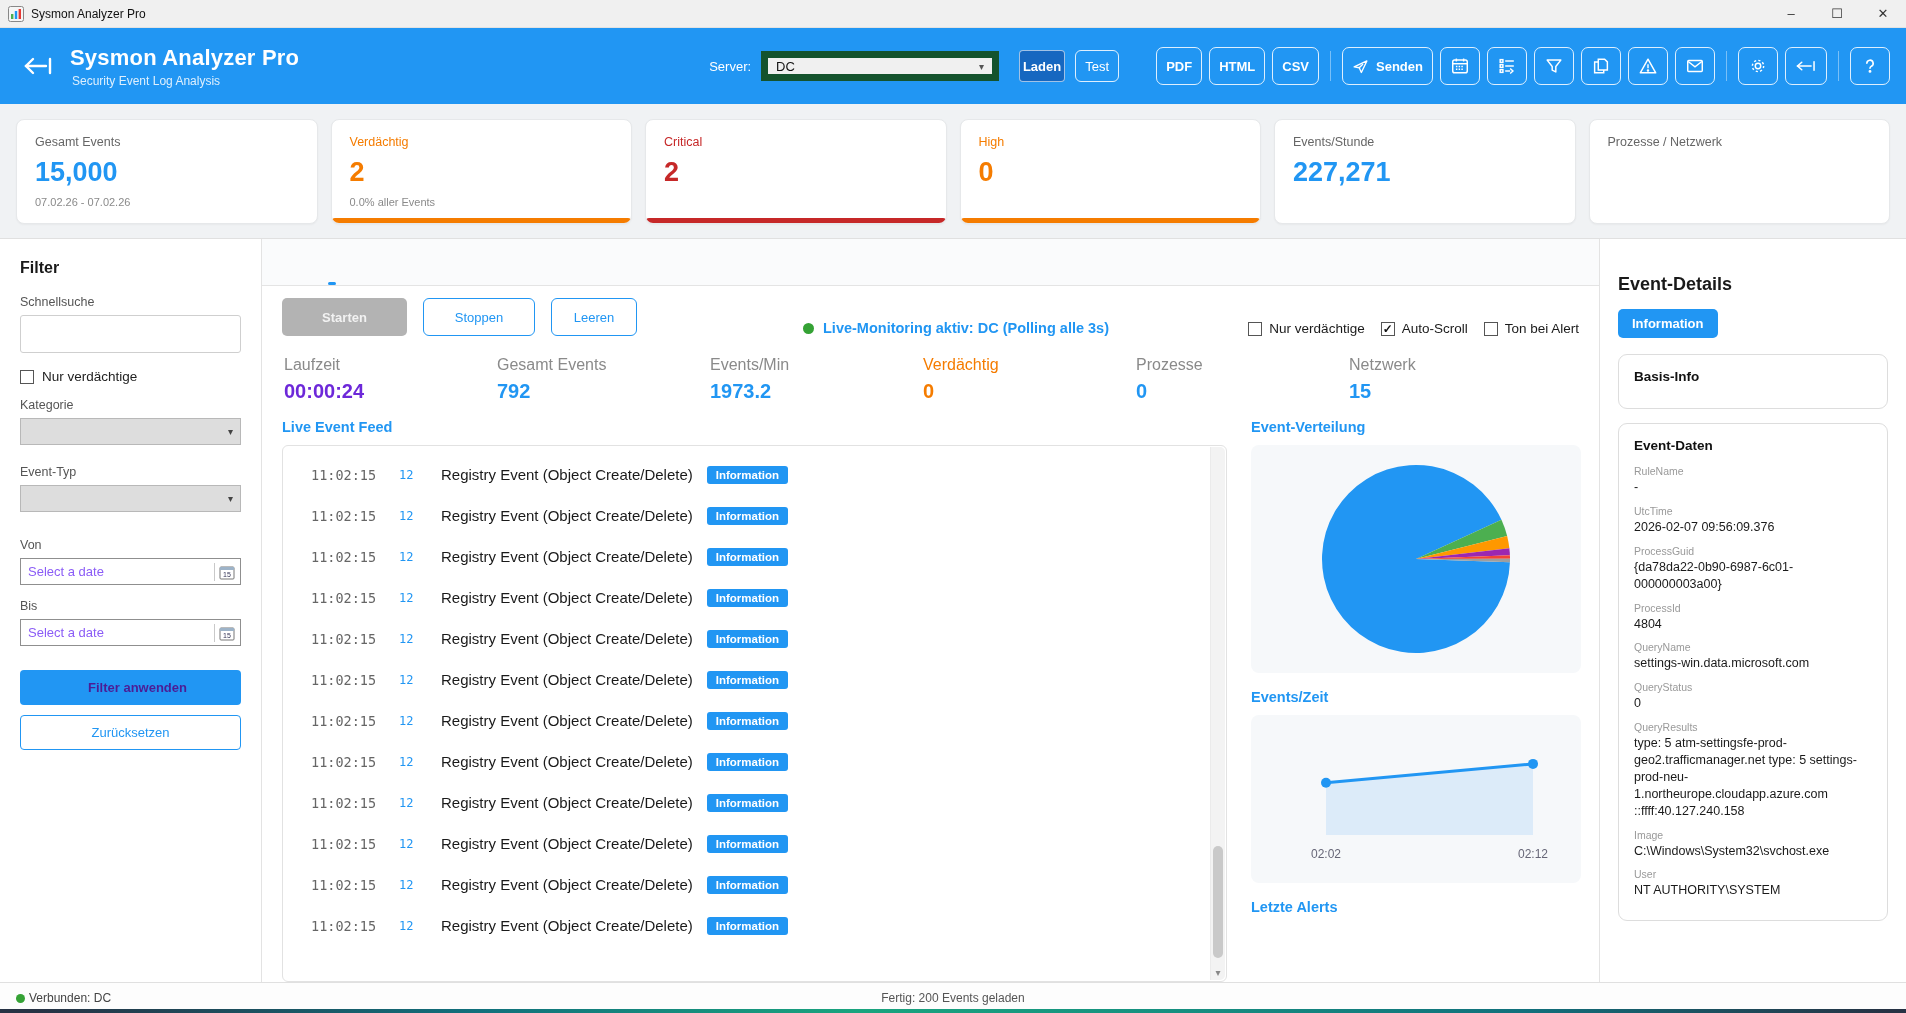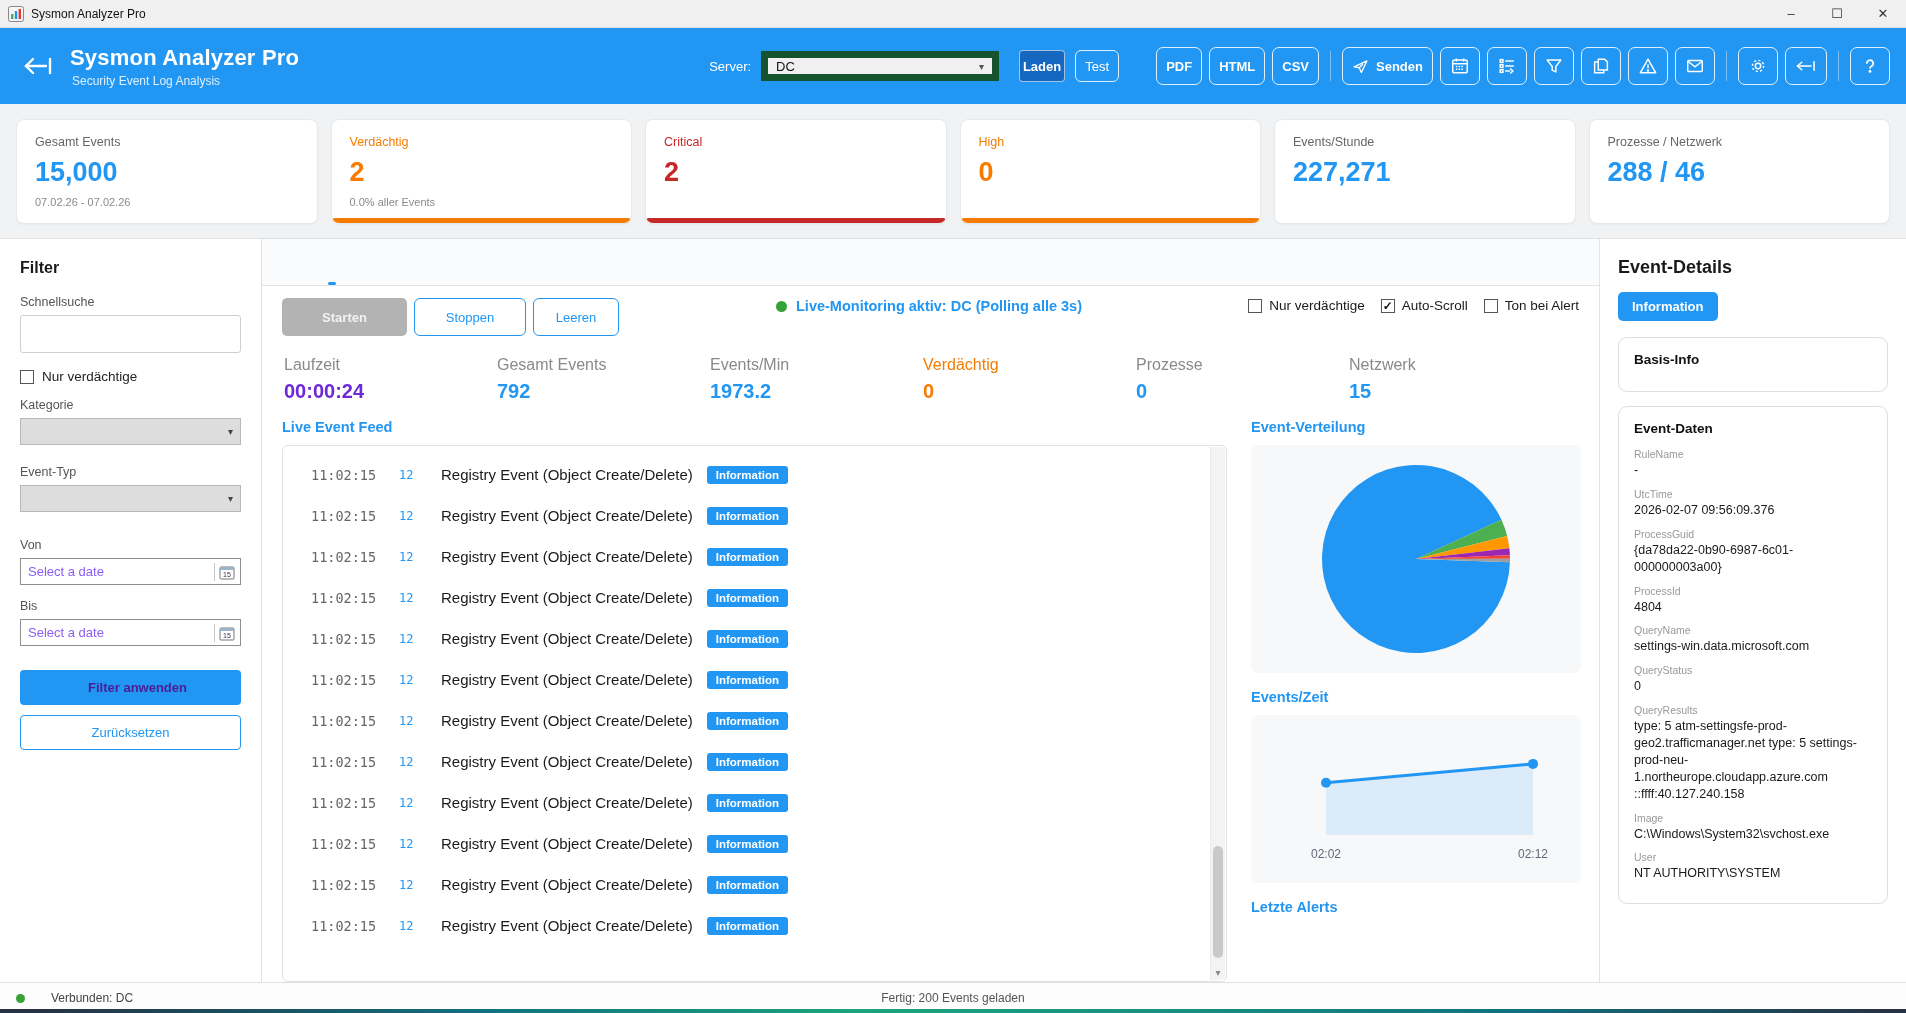--- a/index.html
+++ b/index.html
@@ -69,21 +69,21 @@
 
   
   .center { flex:1; display:flex; flex-direction:column; min-width:0; }
   .tabbar { height:47px; background:#fafbfc; border-bottom:1px solid #e4e4e4; display:flex;
     align-items:stretch; padding-left:20px; gap:8px; }
   .tab { display:flex; align-items:center; padding:0 14px; font-size:14px; color:#4a4a4a; position:relative; }
   .tab.active { color:#2196f3; }
   .tab.active::after { content:""; position:absolute; left:10px; right:10px; bottom:0; height:3px;
     background:#2196f3; border-radius:2px; }
 
-  .controls { display:flex; align-items:flex-start; padding:12px 20px 10px; gap:7px; }
+  .controls { display:flex; align-items:flex-end; padding:12px 20px 10px; gap:16px; }
   .btn-start { width:125px; height:38px; background:#b3b3b3; color:#f2f2f2; font-weight:bold;
     font-size:13px; border:none; border-radius:5px; }
   .btn-line { height:38px; background:#fff; border:1.5px solid #2196f3; color:#2196f3;
     font-size:13px; border-radius:6px; }
   .btn-stop { width:112px; }
   .btn-clear { width:86px; }
   .live-status { display:flex; align-items:center; gap:9px; margin-left:150px; }
   .dot { width:11px; height:11px; border-radius:50%; background:#35a235; }
   .live-status span { color:#2196f3; font-size:14.5px; font-weight:bold; }
   .mon-cbs { margin-left:auto; display:flex; gap:16px; }
@@ -109,35 +109,35 @@
     border-left:1px solid #ebebeb; border-radius:0 5px 5px 0;}
   .sb-thumb { position:absolute; left:2px; width:10px; bottom:22px; height:112px; background:#c9c9c9; border-radius:5px; }
   .sb-down { position:absolute; bottom:2px; left:0; width:100%; text-align:center; color:#888; font-size:10px; }
 
   .charts-col { width:330px; display:flex; flex-direction:column; }
   .chart-card { background:#f6f8fa; border-radius:8px; }
   .pie-card { height:228px; display:flex; align-items:center; justify-content:center; margin-bottom:16px;}
   .line-card { height:168px; padding-top:8px; margin-bottom:16px;}
 
   
-  .details { width:307px; border-left:1px solid #e3e3e3; padding:18px 18px; overflow:hidden; background:#fff;}
+  .details { width:307px; border-left:1px solid #e3e3e3; padding:35px 18px; overflow:hidden; background:#fff;}
   .d-title { font-size:18px; font-weight:bold; color:#1a1a1a; margin-bottom:14px; }
   .d-badge { display:inline-block; background:#2196f3; color:#fff; font-size:13px; font-weight:bold;
     padding:7px 14px; border-radius:5px; margin-bottom:16px; }
   .d-card { border:1px solid #ddd; border-radius:9px; padding:14px 15px 12px; margin-bottom:14px; background:#fff;}
   .dc-title { font-size:13.5px; font-weight:bold; color:#111; margin-bottom:12px; }
   .basis-line { font-size:13px; color:#222; line-height:1.6; }
   .ed-field { margin-bottom:9px; }
   .ed-label { font-size:10.5px; color:#999; margin-bottom:2px; }
   .ed-value { font-size:12.5px; color:#1a1a1a; line-height:1.35; word-wrap:break-word; }
 
   
   .statusbar { height:31px; background:#fdfdfd; border-top:1px solid #e0e0e0; position:relative;
     display:flex; align-items:center; padding:0 16px; }
-  .sb-left { display:flex; align-items:center; gap:26px; font-size:12px; color:#444; }
+  .sb-left { display:flex; align-items:center; gap:4px; font-size:12px; color:#444; }
   .sb-left .dot { width:9px; height:9px; }
   .sb-center { position:absolute; left:0; right:0; text-align:center; font-size:12px; color:#555; }
   .progress { position:absolute; left:0; right:0; bottom:0; height:4px;
     background:linear-gradient(90deg,#263244 2%, #11707c 25%, #1aa47e 45%, #168f80 62%, #11707c 80%, #263244 99%); }
 </style>
 </head>
 <body>
 
 <div class="titlebar">
   <svg class="appico" viewBox="0 0 16 16">
@@ -281,21 +281,20 @@
     <div class="sc-bar" style="background: rgb(245, 124, 0);"></div>
   </div>
     <div class="stat-card">
     <div class="sc-label" style="color: rgb(102, 102, 102);">Events/Stunde</div>
     <div class="sc-value" style="color: rgb(33, 150, 243);">227,271</div>
     <div class="sc-sub" style="visibility: hidden;"></div>
 
   </div>
     <div class="stat-card">
     <div class="sc-label" style="color: rgb(102, 102, 102);">Prozesse / Netzwerk</div>
-    <div class="sc-value" style="color: rgb(33, 150, 243);">288 / 46</div>
     <div class="sc-sub" style="visibility: hidden;"></div>
 
   </div>
   </div>
 
 <div class="main">
 
   <div class="sidebar">
     <div class="f-title">Filter</div>
     <div class="f-lab">Schnellsuche</div>

